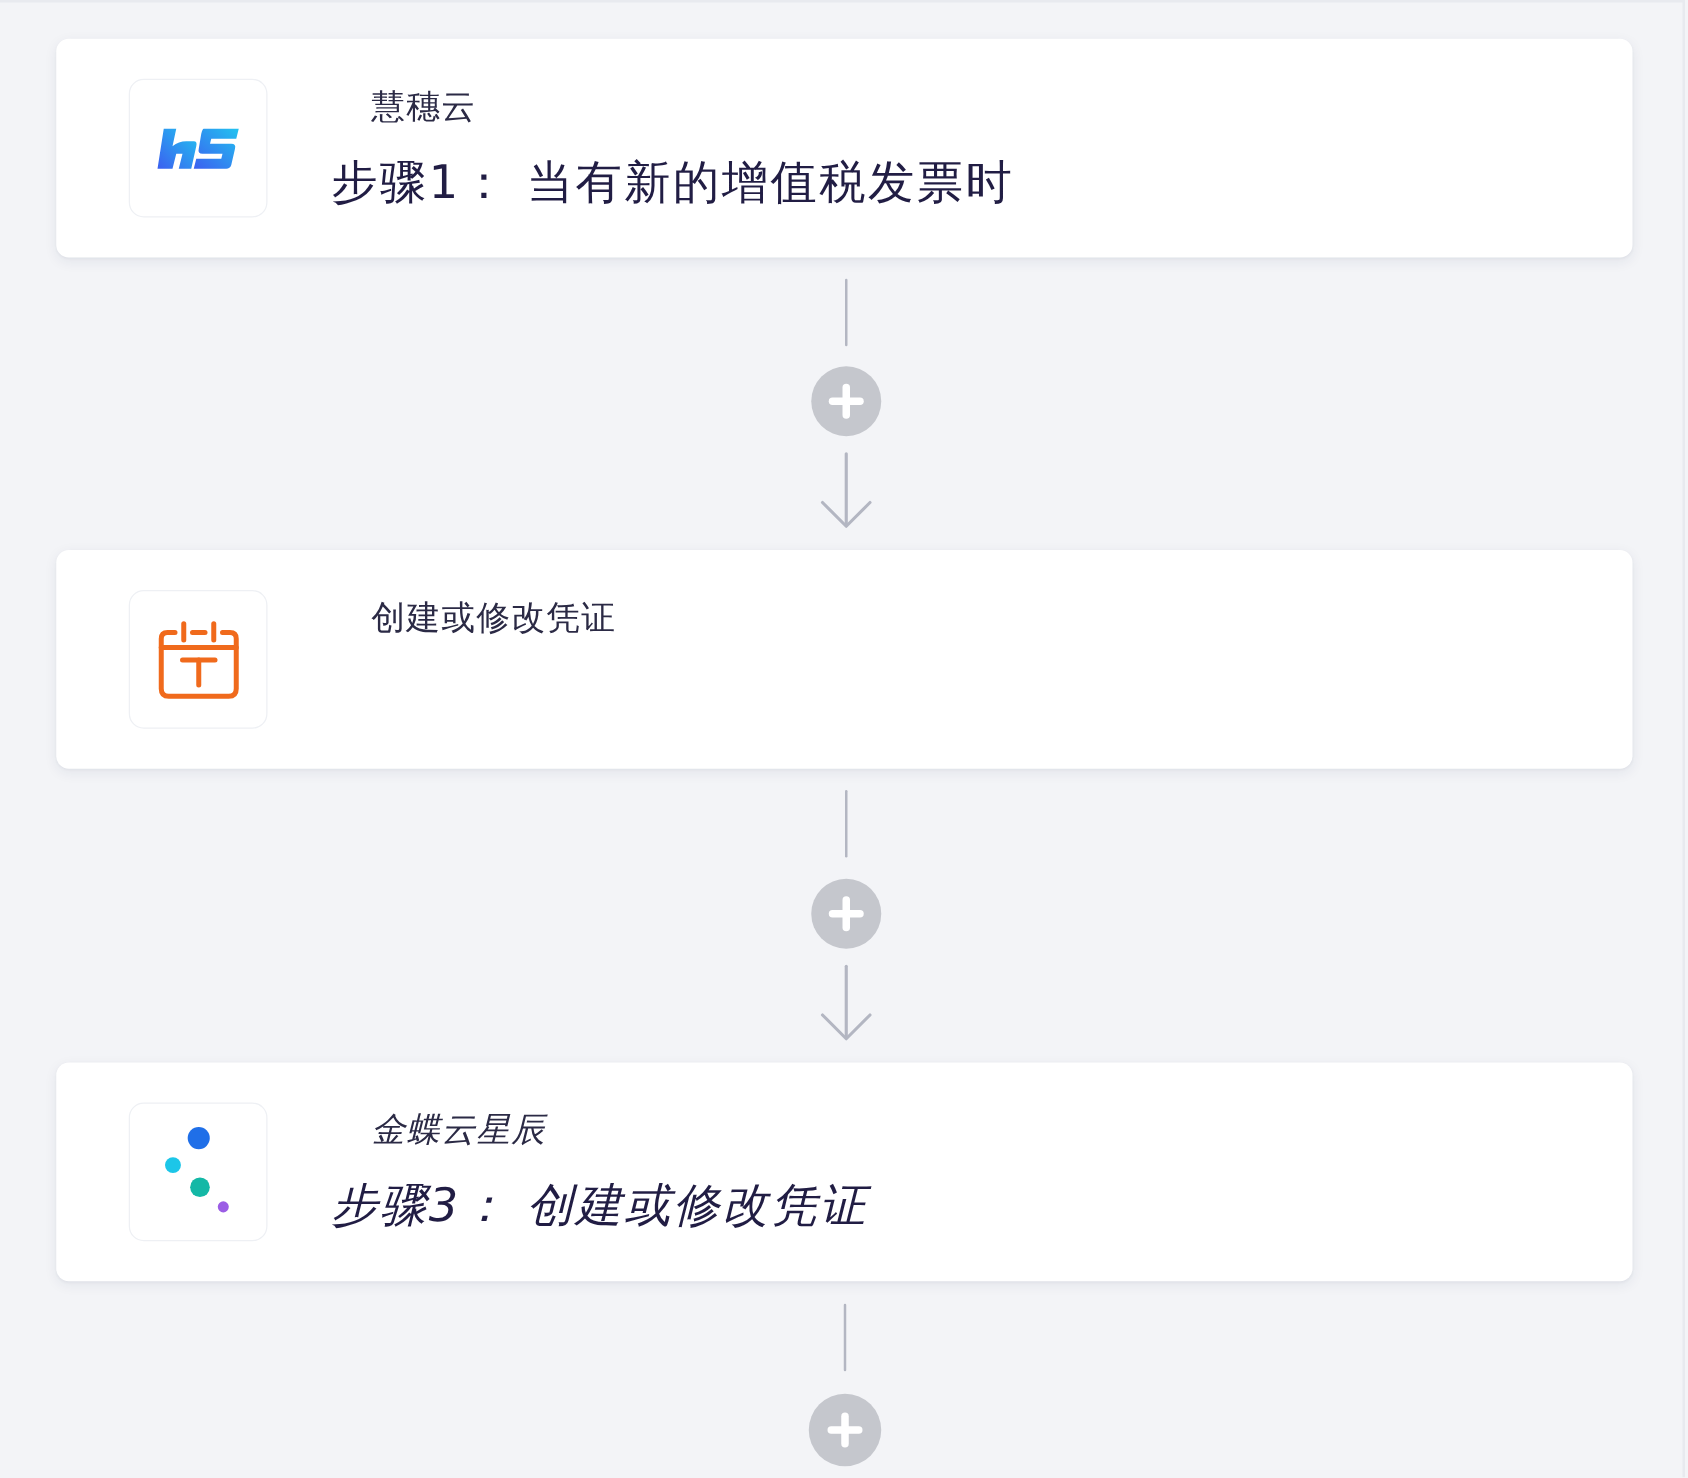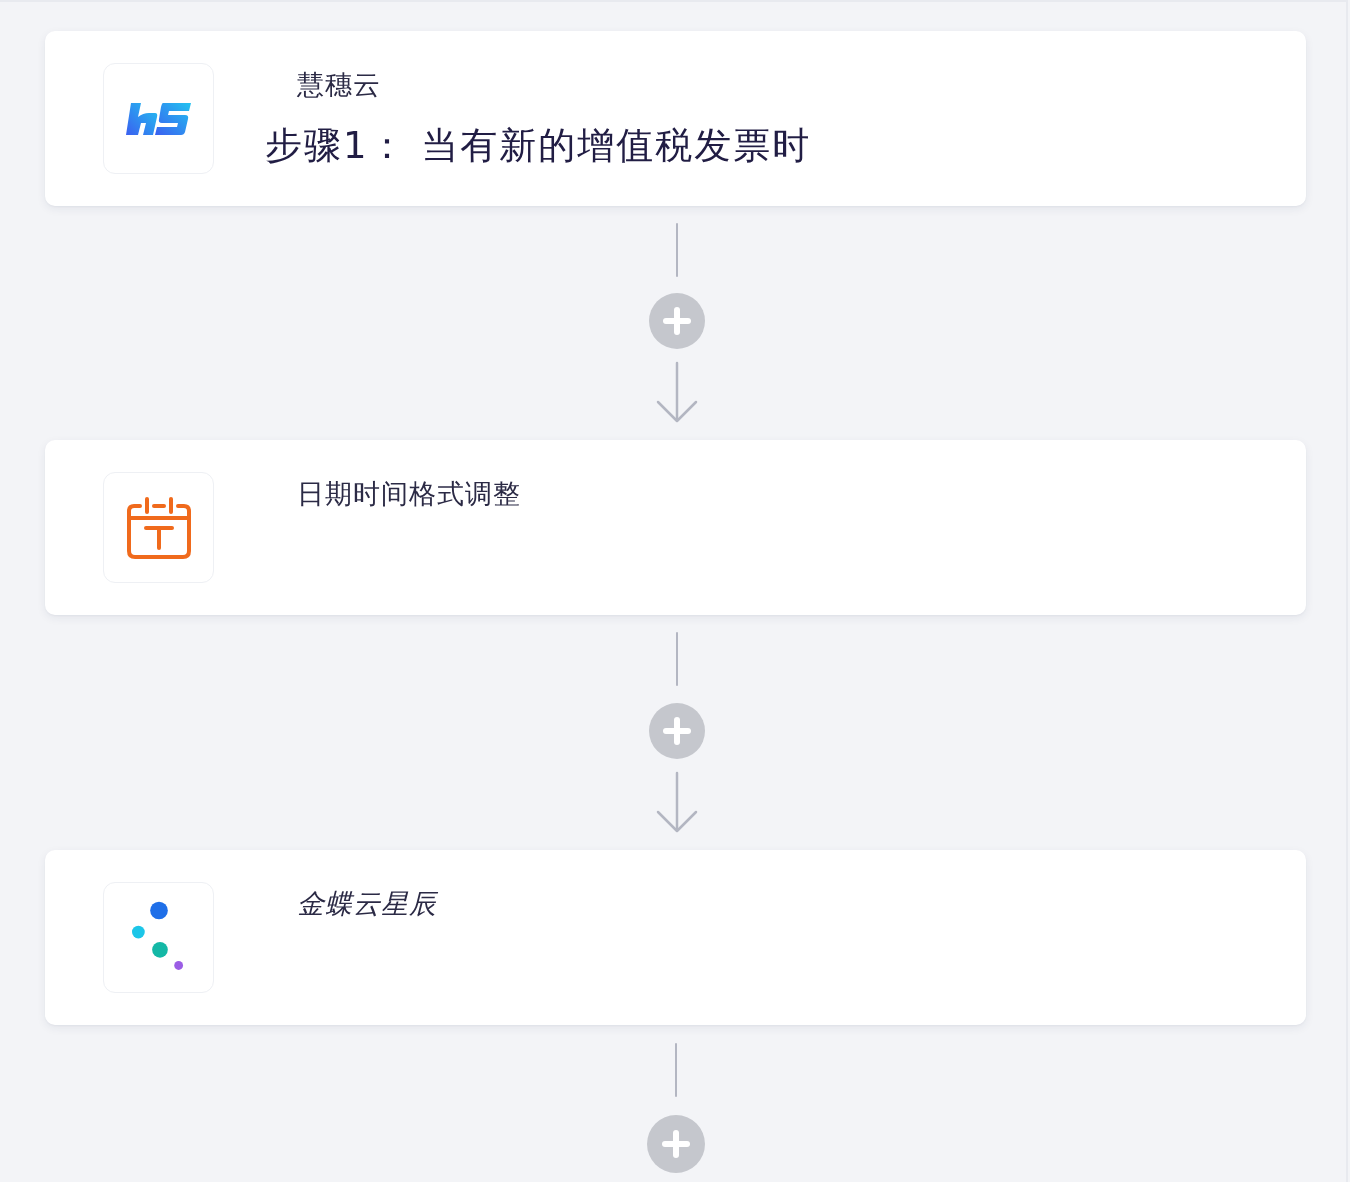--- a/index.html
+++ b/index.html
@@ -133,21 +133,21 @@
         <path d="M14 10 H8 Q3 10 3 15 V55 Q3 61 9 61 H57 Q63 61 63 55 V15 Q63 10 58 10 H52"></path>
         <line x1="21" y1="3" x2="21" y2="16"></line>
         <line x1="45" y1="3" x2="45" y2="16"></line>
         <line x1="28" y1="10" x2="38" y2="10"></line>
         <line x1="3" y1="22" x2="63" y2="22"></line>
         <line x1="20" y1="32" x2="46" y2="32"></line>
         <line x1="33" y1="32" x2="33" y2="52"></line>
       </g>
     </svg>
   </div>
-  <div class="app-name">日期时间格式调整</div>
+  <div class="app-name">创建或修改凭证</div>
 </div>
 
 <div class="connector" style="top:632px; height:54px;"></div>
 <div class="add-btn" style="left:649px; top:703px;">
   <svg width="34" height="34" viewBox="0 0 34 34">
     <rect x="14" y="3" width="6" height="28" rx="3" fill="#ffffff"></rect>
     <rect x="3" y="14" width="28" height="6" rx="3" fill="#ffffff"></rect>
   </svg>
 </div>
 <svg class="arrow" style="top:770px;" viewBox="0 0 44 64">
@@ -158,20 +158,21 @@
 <div class="card" style="top:850px;font-style:italic;">
   <div class="icon-box">
     <svg width="111" height="111" viewBox="0 0 111 111">
       <circle cx="56" cy="28" r="9" fill="#1f6fe8"></circle>
       <circle cx="35" cy="50" r="6.5" fill="#1cc6e8"></circle>
       <circle cx="57" cy="68" r="8" fill="#14b8a6"></circle>
       <circle cx="76" cy="84" r="4.5" fill="#9b5de5"></circle>
     </svg>
   </div>
   <div class="app-name">金蝶云星辰</div>
+  <div class="step-title">步骤3： 创建或修改凭证</div>
 </div>
 
 <div class="connector" style="top:1043px; height:54px; left:675px;"></div>
 <div class="add-btn" style="left:647px; top:1115px; width:58px; height:58px;">
   <svg width="34" height="34" viewBox="0 0 34 34">
     <rect x="14" y="3" width="6" height="28" rx="3" fill="#ffffff"></rect>
     <rect x="3" y="14" width="28" height="6" rx="3" fill="#ffffff"></rect>
   </svg>
 </div>
 

